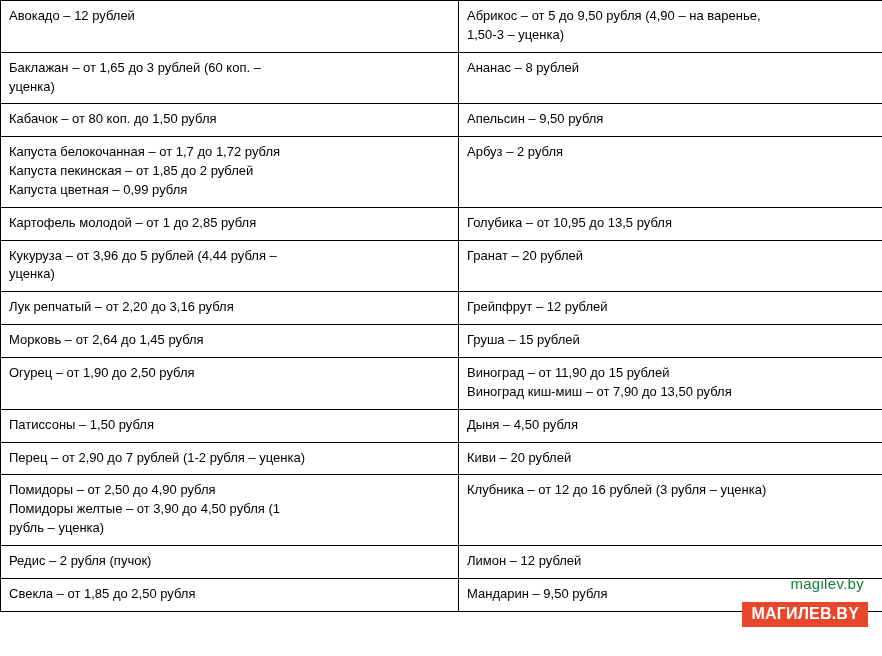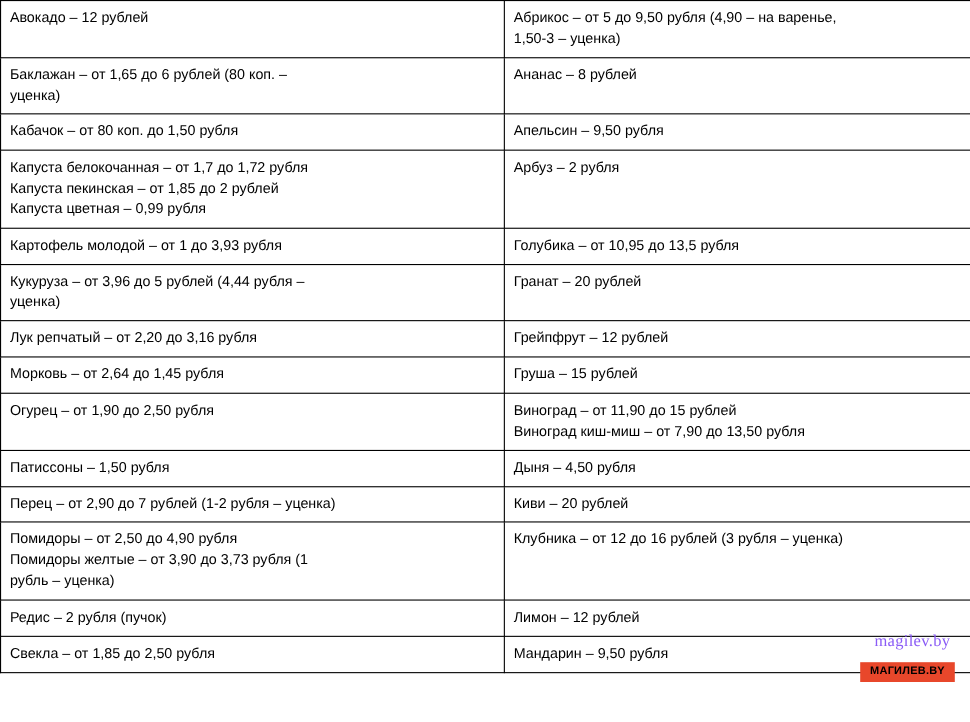--- a/index.html
+++ b/index.html
@@ -32,65 +32,65 @@
     width: 441px;
   }
   #price-table td.col-right {
     width: 441px;
   }
   .watermark-text {
     position: absolute;
     right: 18px;
     top: 575px;
     font-size: 15px;
-    color: #8b5cf6;
-    font-family: Liberation Serif, serif;
+    color: #15803d;
+    font-family: Liberation Sans, sans-serif;
     letter-spacing: 0.3px;
     pointer-events: none;
   }
   .watermark-badge {
     position: absolute;
     right: 14px;
     top: 602px;
     background: #e8472b;
-    color: #000000;
-    font-size: 10px;
+    color: #ffffff;
+    font-size: 16px;
     font-weight: bold;
     padding: 3px 9px 4px 9px;
     font-family: "Liberation Sans", sans-serif;
     letter-spacing: 0.2px;
   }
 </style>
 </head>
 <body>
 
 <table id="price-table">
   <tbody>
     <tr>
       <td class="col-left">Авокадо – 12 рублей</td>
       <td class="col-right">Абрикос – от 5 до 9,50 рубля (4,90 – на варенье,
 1,50-3 – уценка)</td>
     </tr>
     <tr>
-      <td class="col-left">Баклажан – от 1,65 до 6 рублей (80 коп. –
+      <td class="col-left">Баклажан – от 1,65 до 3 рублей (60 коп. –
 уценка)</td>
       <td class="col-right">Ананас – 8 рублей</td>
     </tr>
     <tr>
       <td class="col-left">Кабачок – от 80 коп. до 1,50 рубля</td>
       <td class="col-right">Апельсин – 9,50 рубля</td>
     </tr>
     <tr>
       <td class="col-left">Капуста белокочанная – от 1,7 до 1,72 рубля
 Капуста пекинская – от 1,85 до 2 рублей
 Капуста цветная – 0,99 рубля</td>
       <td class="col-right">Арбуз – 2 рубля</td>
     </tr>
     <tr>
-      <td class="col-left">Картофель молодой – от 1 до 3,93 рубля</td>
+      <td class="col-left">Картофель молодой – от 1 до 2,85 рубля</td>
       <td class="col-right">Голубика – от 10,95 до 13,5 рубля</td>
     </tr>
     <tr>
       <td class="col-left">Кукуруза – от 3,96 до 5 рублей (4,44 рубля –
 уценка)</td>
       <td class="col-right">Гранат – 20 рублей</td>
     </tr>
     <tr>
       <td class="col-left">Лук репчатый – от 2,20 до 3,16 рубля</td>
       <td class="col-right">Грейпфрут – 12 рублей</td>
@@ -107,21 +107,21 @@
     <tr>
       <td class="col-left">Патиссоны – 1,50 рубля</td>
       <td class="col-right">Дыня – 4,50 рубля</td>
     </tr>
     <tr>
       <td class="col-left">Перец – от 2,90 до 7 рублей (1-2 рубля – уценка)</td>
       <td class="col-right">Киви – 20 рублей</td>
     </tr>
     <tr>
       <td class="col-left">Помидоры – от 2,50 до 4,90 рубля
-Помидоры желтые – от 3,90 до 3,73 рубля (1
+Помидоры желтые – от 3,90 до 4,50 рубля (1
 рубль – уценка)</td>
       <td class="col-right">Клубника – от 12 до 16 рублей (3 рубля – уценка)</td>
     </tr>
     <tr>
       <td class="col-left">Редис – 2 рубля (пучок)</td>
       <td class="col-right">Лимон – 12 рублей</td>
     </tr>
     <tr>
       <td class="col-left">Свекла – от 1,85 до 2,50 рубля</td>
       <td class="col-right">Мандарин – 9,50 рубля</td>

